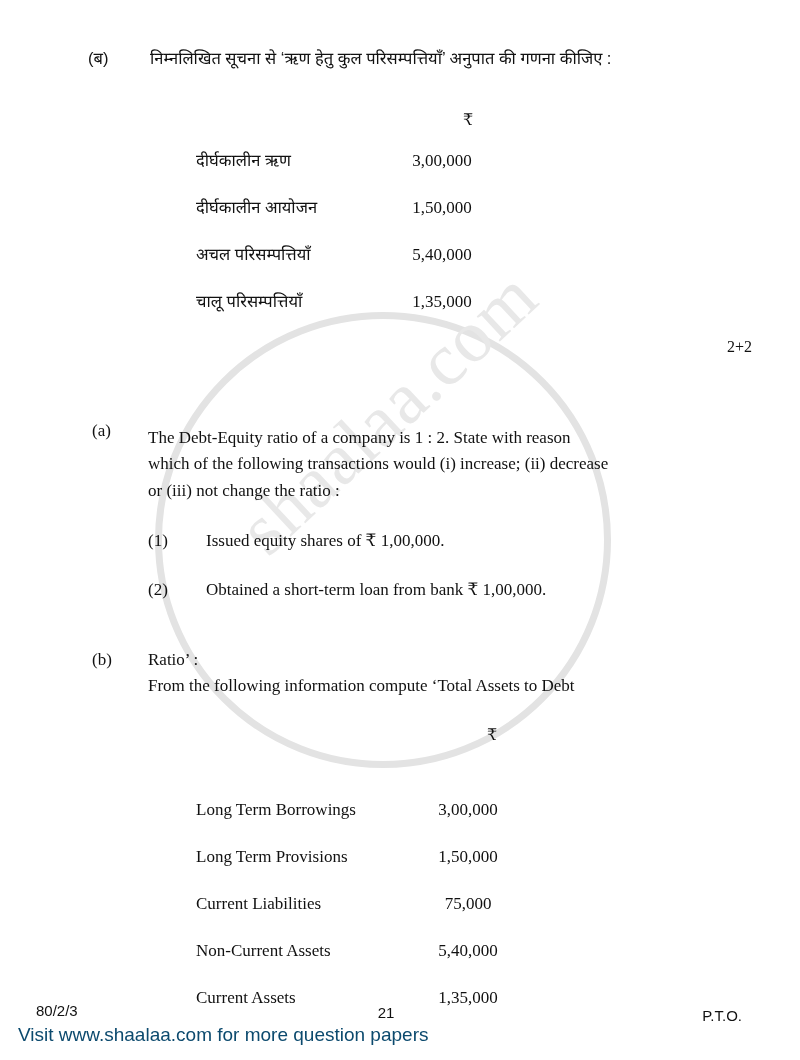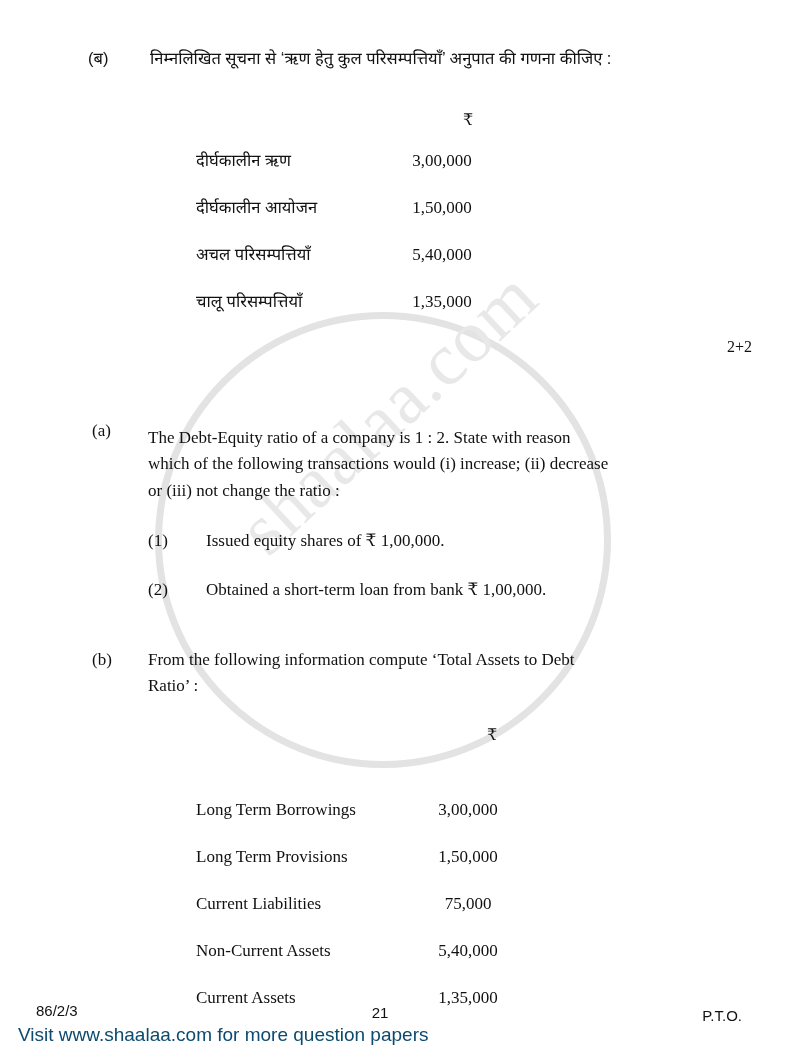--- a/index.html
+++ b/index.html
@@ -130,21 +130,21 @@
     height: 30px;
     z-index: 1;
   }
   .footer span {
     position: absolute;
     font-family: "Liberation Sans", "DejaVu Sans", sans-serif;
     font-size: 15px;
     color: #111;
   }
   .footer .code { left: 36px; top: 0px; }
-  .footer .pageno { left: 10px; top: 2px; width: 684px; text-align: center; padding-left: 28px; }
+  .footer .pageno { left: 16px; top: 2px; width: 684px; text-align: center; padding-left: 28px; }
   .footer .pto { right: 58px; top: 5px; }
 
   .promo-bar {
     position: absolute;
     left: 18px;
     top: 1022px;
     z-index: 2;
     font-family: "Liberation Sans", "DejaVu Sans", sans-serif;
     font-size: 19px;
     color: #0c4a6e;
@@ -212,24 +212,24 @@
     </div>
 
     <div class="q-row" style="left:148px; top:577px; width:600px;">
       <div class="q-label" style="width:58px;">(2)</div>
       <div class="q-body">Obtained a short-term loan from bank  ₹ 1,00,000.</div>
     </div>
 
     <div class="q-row" style="left:92px; top:647px; width:640px;">
       <div class="q-label" style="width:56px;">(b)</div>
       <div class="q-body" style="width:572px;">
+        <div>Ratio’ :</div>
         <div style="display:flex; justify-content:space-between;">
           <span>From the following information compute ‘Total Assets to Debt</span>
         </div>
-        <div>Ratio’ :</div>
       </div>
     </div>
 
     <div class="rupee-head" style="left:472px; top:725px;">₹</div>
 
     <table class="fin-table" style="left:196px; top:775px; width:336px;margin-top:25px;">
       <tbody>
         <tr>
           <td class="label">Long Term Borrowings</td>
           <td class="amount">3,00,000</td>
@@ -249,20 +249,20 @@
         <tr>
           <td class="label">Current Assets</td>
           <td class="amount">1,35,000</td>
         </tr>
       </tbody>
     </table>
 
   </div>
 
   <div class="footer">
-    <span class="code">86/2/3</span>
+    <span class="code">80/2/3</span>
     <span class="pageno">21</span>
     <span class="pto">P.T.O.</span>
   </div>
 
   <div class="promo-bar">Visit www.shaalaa.com for more question papers</div>
 
 </div>
 
 </body></html>

